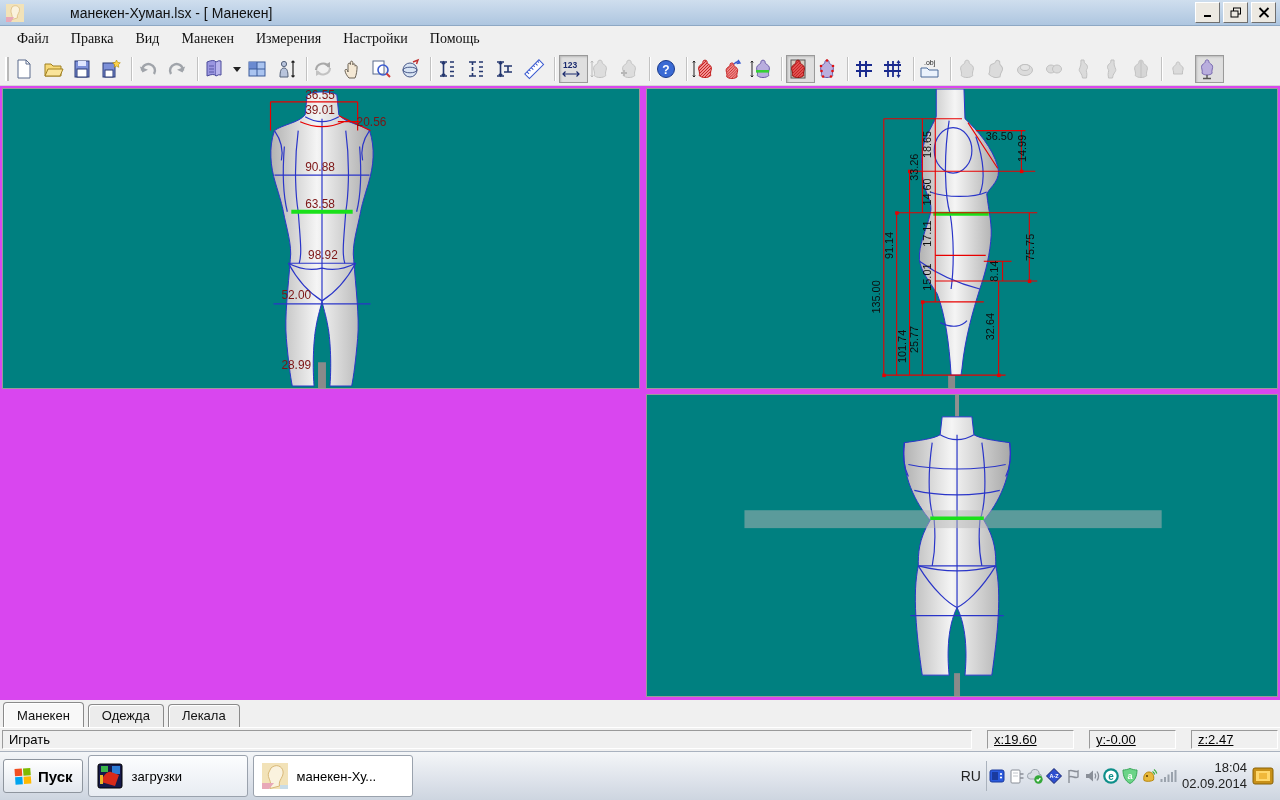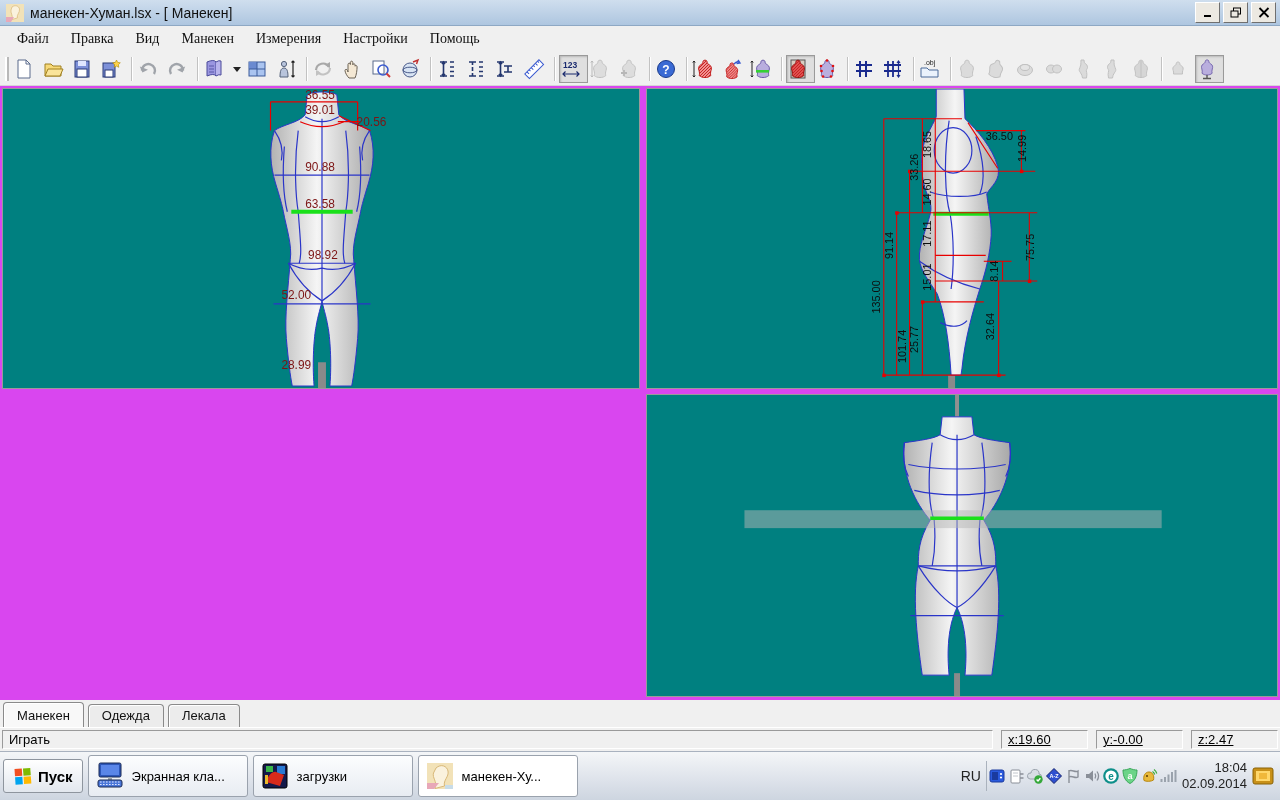--- a/index.html
+++ b/index.html
@@ -2,21 +2,21 @@
 <html><head>
 <meta charset="utf-8">
 <style>
   * { margin:0; padding:0; box-sizing:border-box; }
   html,body { width:1280px; height:800px; overflow:hidden;
     font-family:"Liberation Sans", sans-serif; background:#f0f0f0; }
   
   .titlebar { height:26px; background:linear-gradient(#cfdeee,#aec6e0);
     display:flex; align-items:center; padding:0 4px; border-bottom:1px solid #8ea8c4; }
   .appicon { width:18px; height:18px; margin:0 6px 0 2px; flex:0 0 auto; }
-  .title-text { font-size:14px; color:#111; }
+  .title-text { font-size:14px; color:#111;margin-left:40px; }
   .winbtns { margin-left:auto; display:flex; gap:3px; }
   .wbtn { width:25px; height:21px; background:#ece9e2;
     border:1px solid; border-color:#fff #6f6f6f #6f6f6f #fff;
     display:flex; align-items:center; justify-content:center; }
   
   .menubar { height:26px; display:flex; align-items:center; padding-left:6px;
     background:#f0f0f0; font-size:14px; }
   .menu-item { padding:3px 11px; color:#111; cursor:default;font-family:Liberation Serif, serif; }
   
   .toolbar { height:34px; display:flex; align-items:center; padding-left:2px;
@@ -35,21 +35,21 @@
   .mlabel { font-size:12px; fill:#7c1414; }
   .slabel { font-size:11px; fill:#0d0d0d; }
   .klabel { font-size:12px; fill:#0d0d0d; }
   
   .tabbar { height:27px; background:#f0f0f0; display:flex; align-items:flex-end; padding-left:3px; gap:4px; }
   .tab { font-size:13px; color:#111; padding:3px 13px 4px; background:#ececec;
     border:1px solid #8a8a8a; border-bottom:none; border-radius:4px 4px 0 0;
     box-shadow:inset 1px 1px 0 #fff; }
   .tab.active { background:#f8f8f8; padding-top:5px; }
   
-  .statusbar { height:24px; display:flex; align-items:center; gap:8px;
+  .statusbar { height:24px; display:flex; align-items:center; gap:15px;
     background:#f0f0f0; border-top:1px solid #fff; padding:0 2px; font-size:13px; }
   .scell { height:19px; display:flex; align-items:center; padding:0 6px;
     border:1px solid; border-color:#9a9a9a #fff #fff #9a9a9a; background:#f0f0f0; }
   .scell.hint { flex:1; }
   .scell.coord { width:87px;text-decoration:underline; }
   
   .taskbar { height:49px; background:linear-gradient(#f4f6f8,#dde2ea 60%,#cdd5e0);
     border-top:1px solid #a9b2bf; display:flex; align-items:center; padding:0 3px; gap:5px; }
   .startbtn { height:34px; padding:0 9px; display:flex; align-items:center; gap:5px;
     background:linear-gradient(#fff,#e2e7ee); border:1px solid #8e959e; border-radius:3px;
@@ -558,30 +558,20 @@
       <g transform="rotate(-4 10 10)">
         <rect x="2" y="2.5" width="7.3" height="7.3" fill="#f25022"></rect>
         <rect x="10.5" y="2.5" width="7.3" height="7.3" fill="#7fba00"></rect>
         <rect x="2" y="10.8" width="7.3" height="7.3" fill="#00a4ef"></rect>
         <rect x="10.5" y="10.8" width="7.3" height="7.3" fill="#ffb900"></rect>
       </g>
     </svg>
     <span>Пуск</span>
   </div>
 
-  <div class="taskitem">
-    <svg width="30" height="30" viewBox="0 0 30 30">
-      <rect x="4" y="2" width="22" height="14" rx="1.5" fill="#2c56b8" stroke="#1a2a55"></rect>
-      <rect x="6" y="4" width="18" height="10" fill="#5a86e8"></rect>
-      <rect x="13" y="16" width="4" height="3" fill="#9aa2ac"></rect>
-      <rect x="3" y="19" width="24" height="7" rx="2" fill="#4a76d8" stroke="#1a2a55"></rect>
-      <path d="M5,21 h20 M5,23.5 h20" stroke="#dfe6ff" stroke-width="1.2" stroke-dasharray="1.6,1.4"></path>
-    </svg>
-    <span>Экранная кла...</span>
-  </div>
 
   <div class="taskitem">
     <svg width="30" height="30" viewBox="0 0 30 30">
       <rect x="3" y="3" width="24" height="24" rx="2" fill="#15194a" stroke="#000"></rect>
       <rect x="17" y="5" width="8" height="8" fill="#2a7ad4"></rect>
       <rect x="6" y="5" width="7" height="6" fill="#3ab54a"></rect>
       <path d="M6,21 c2,-7 7,-11 10,-10 l8,3 -4,11 z" fill="#d82a1a"></path>
       <rect x="5" y="14" width="3" height="9" fill="#e8b82a"></rect>
     </svg>
     <span>загрузки</span>

